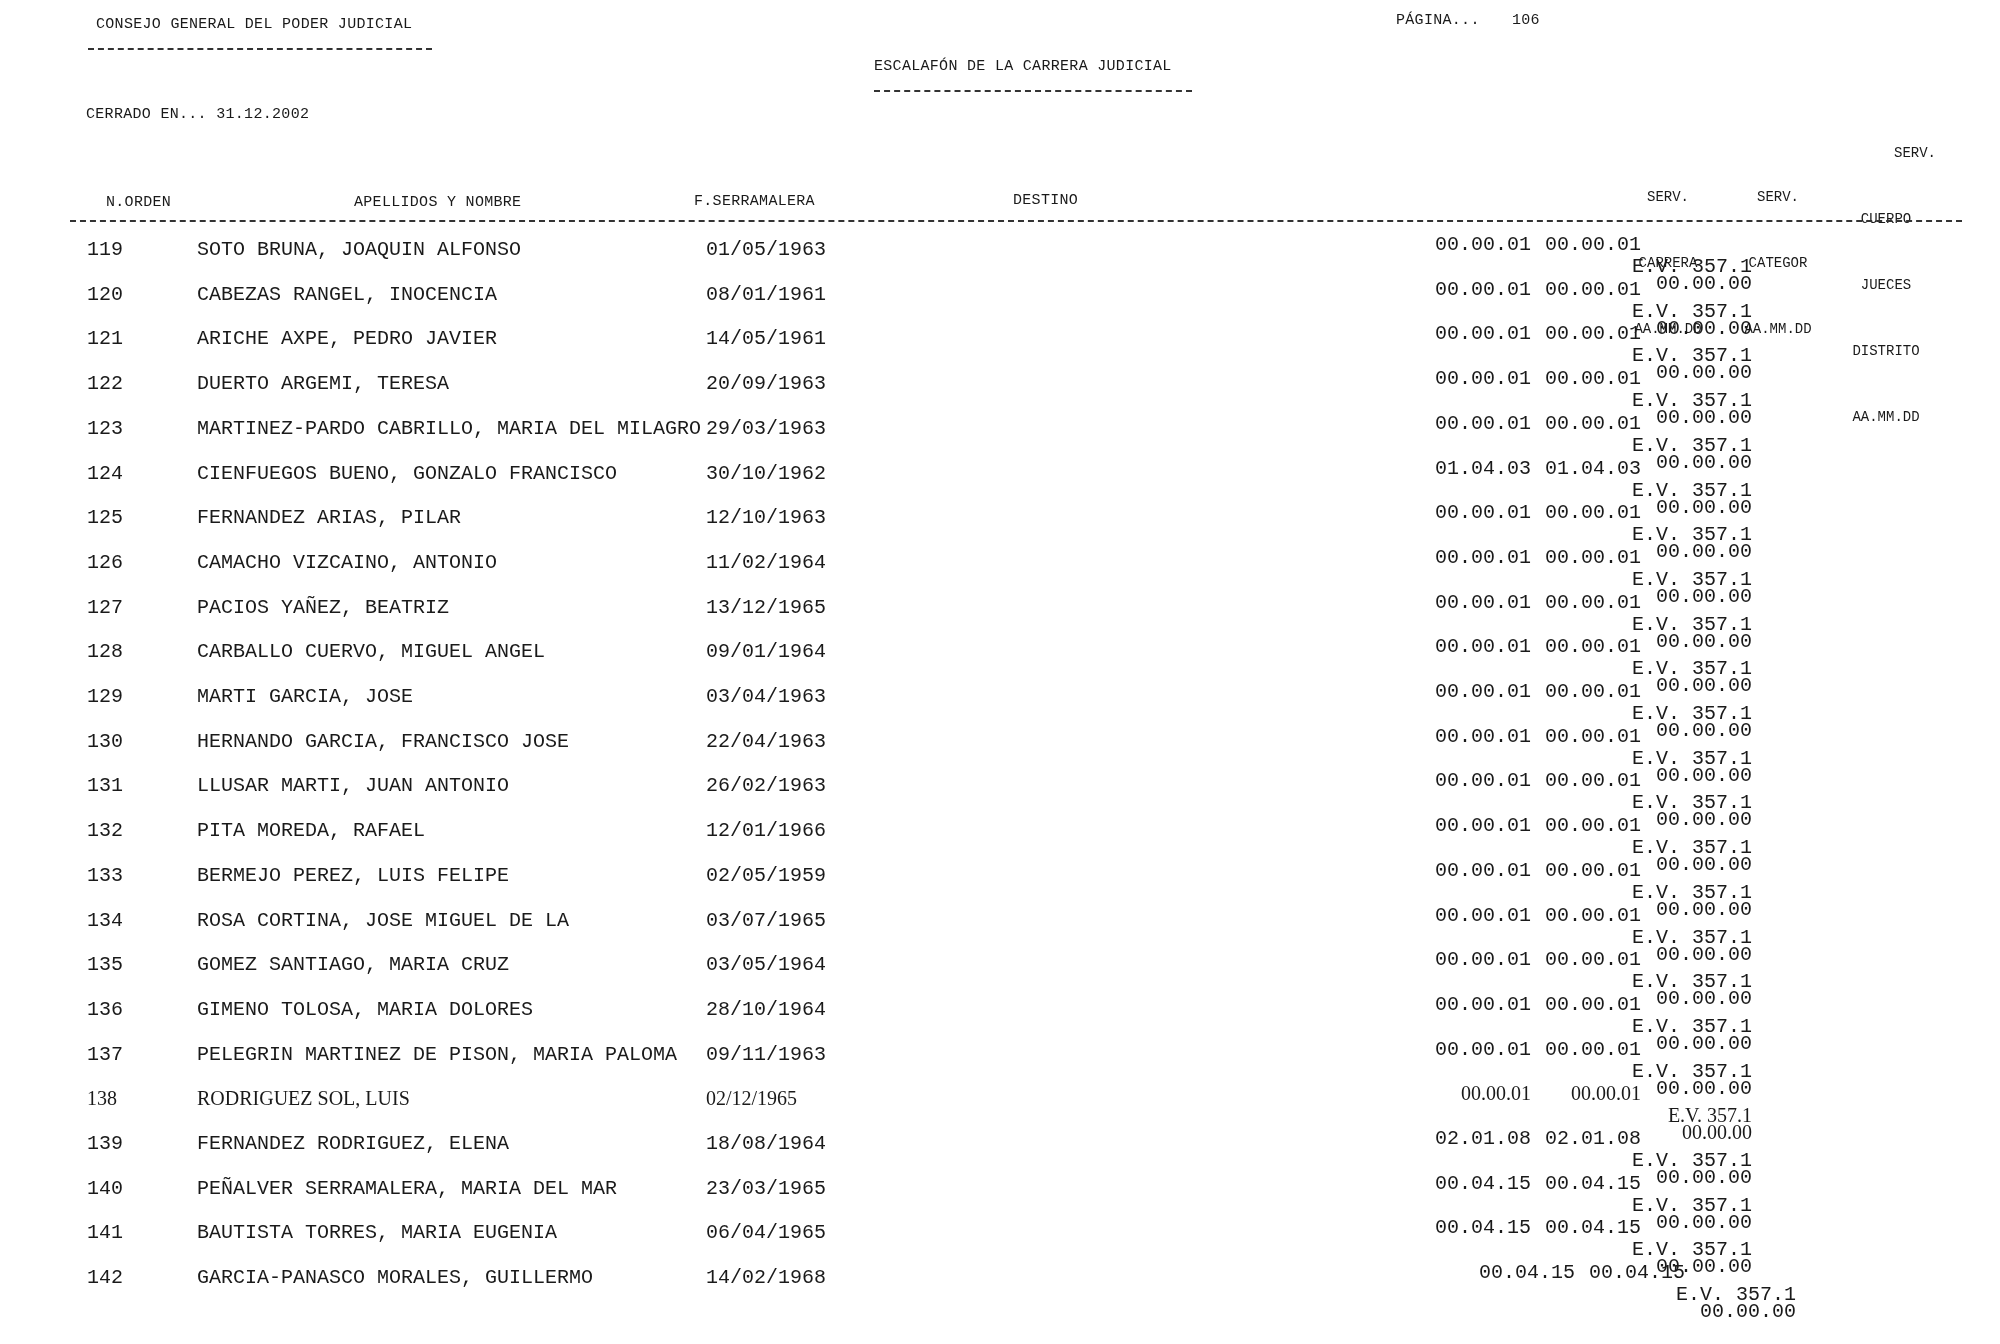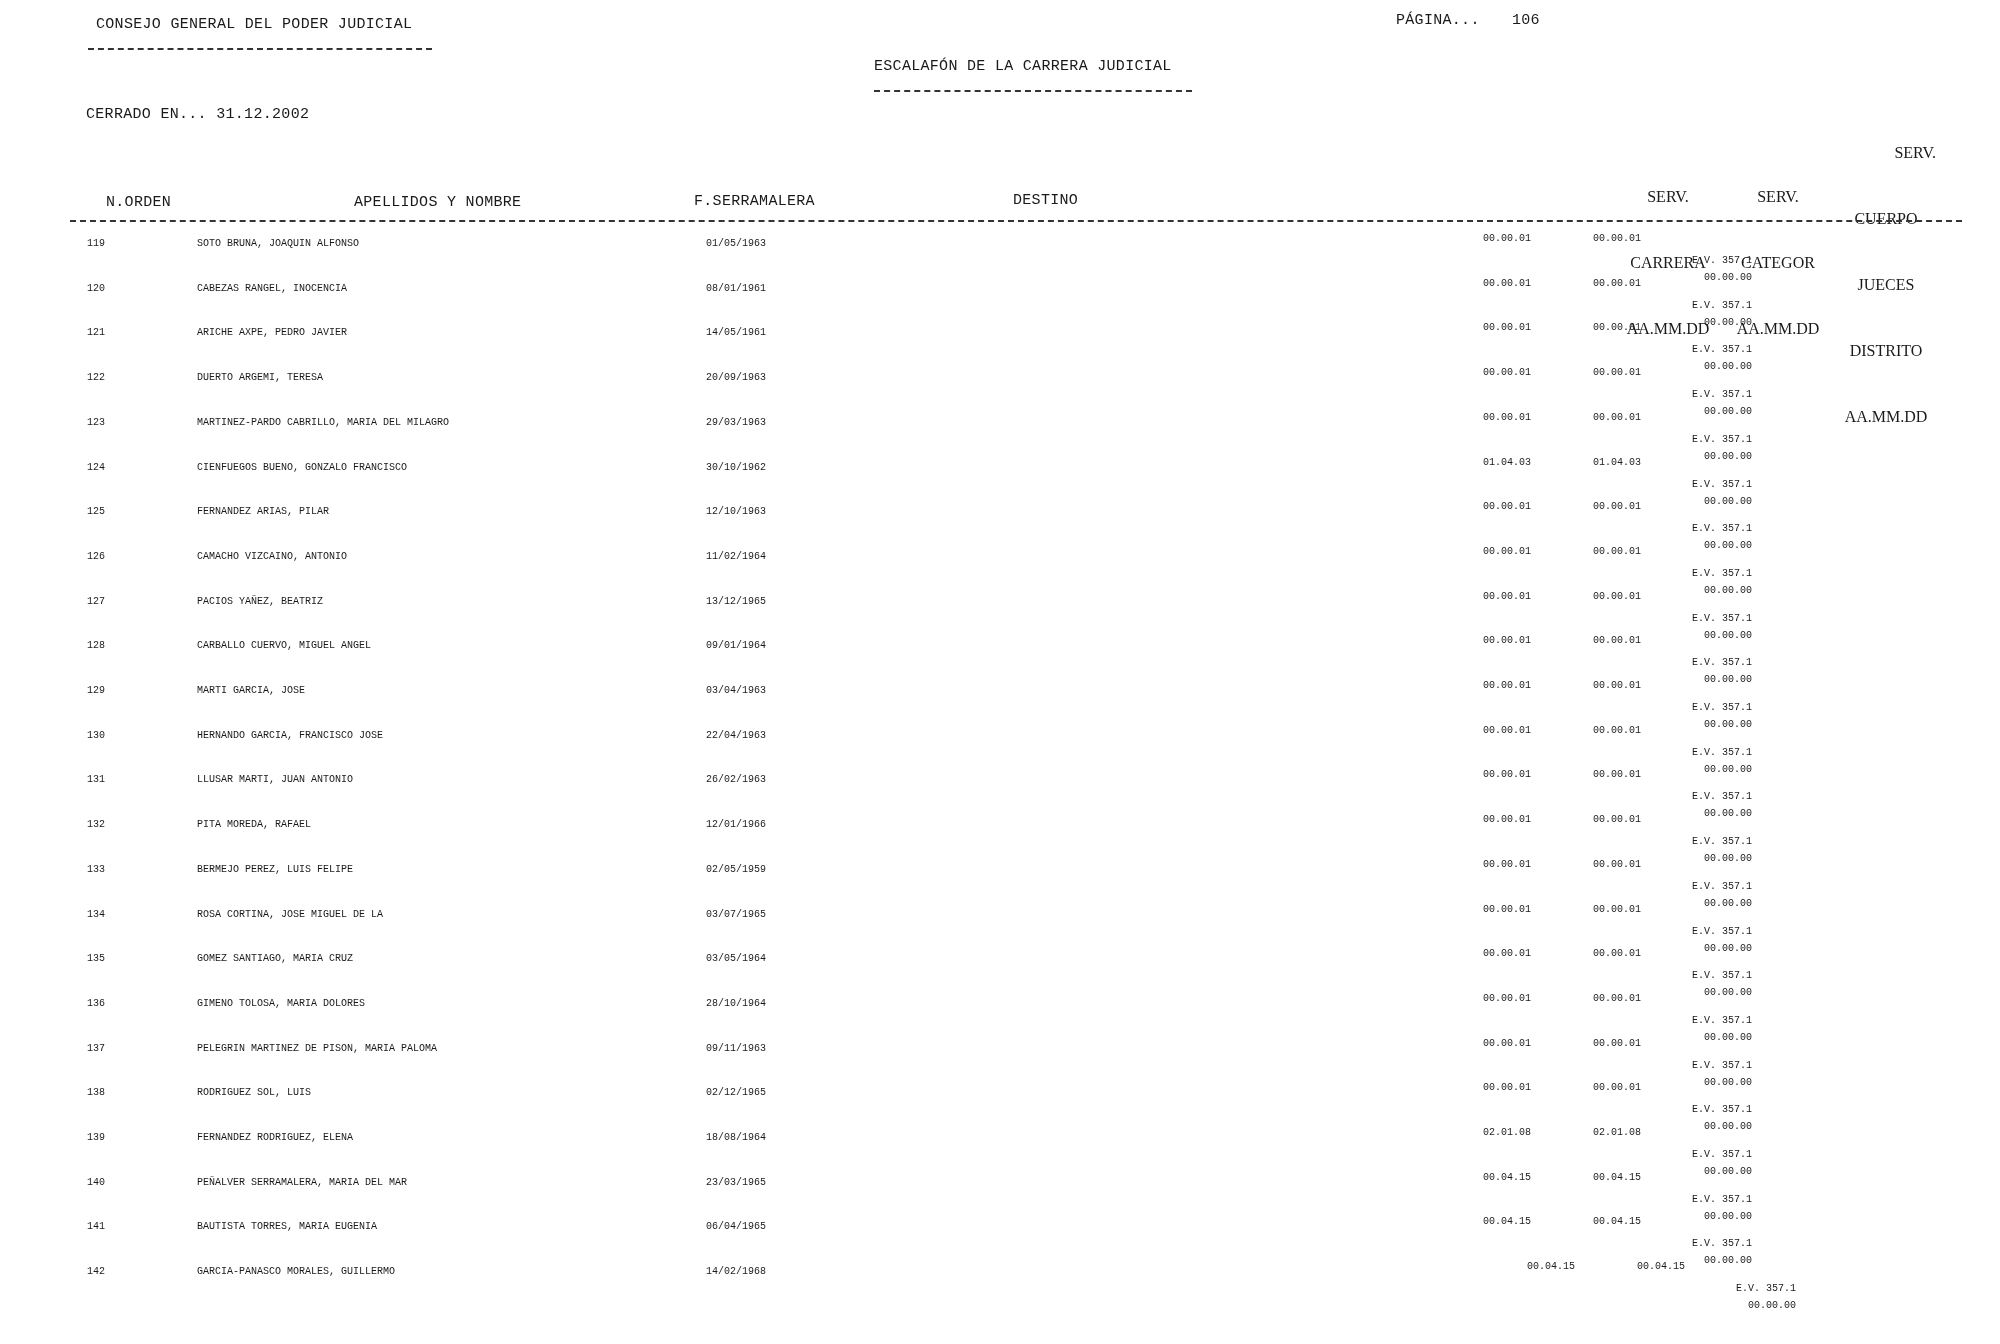--- a/index.html
+++ b/index.html
@@ -4,30 +4,30 @@
 <style>
   html, body { margin: 0; padding: 0; background: #ffffff; }
   body {
     width: 2000px; height: 1344px; position: relative; overflow: hidden;
     font-family: "Liberation Mono", "DejaVu Sans Mono", monospace;
     color: #1a1a1a;
   }
   .abs { position: absolute; white-space: pre; }
   .hdr { font-size: 15px; letter-spacing: 0.3px; }
   .dash { position: absolute; height: 0; border-top: 2px dashed #333; }
-  .row { position: absolute; left: 0; width: 1824px; height: 44px; font-size: 10px; }
+  .row { position: absolute; left: 0; width: 1824px; height: 44px; font-size: 20px; }
   .row span { position: absolute; white-space: pre; }
   .c-num { left: 87px; top: 0; }
   .c-name { left: 197px; top: 0; }
   .c-birth { left: 706px; top: 0; }
   .c-car { right: 293px; top: -5px; }
   .c-cat { right: 183px; top: -5px; }
   .c-jue { right: 72px; top: -5px; margin-top: 39px; }
   .c-note { right: 72px; top: 17px; }
-  .colh { font-size: 16px; text-align: center; line-height: 22px; font-family: Liberation Serif, serif; }
+  .colh { font-size: 14px; text-align: center; line-height: 22px; }
 </style>
 </head>
 <body>
 
 <div class="abs hdr" style="left:96px; top:16px;">CONSEJO GENERAL DEL PODER JUDICIAL</div>
 <div class="dash" style="left:88px; top:48px; width:344px;"></div>
 
 <div class="abs hdr" style="left:1396px; top:12px;">PÁGINA...</div>
 <div class="abs hdr" style="left:1512px; top:12px;">106</div>
 
@@ -226,21 +226,21 @@
     </div>
     <div class="row" style="top: 1042.6px;">
       <span class="c-num">137</span>
       <span class="c-name">PELEGRIN MARTINEZ DE PISON, MARIA PALOMA</span>
       <span class="c-birth">09/11/1963</span>
       <span class="c-car">00.00.01</span>
       <span class="c-cat">00.00.01</span>
       <span class="c-jue">00.00.00</span>
       <span class="c-note">E.V. 357.1</span>
     </div>
-    <div class="row" style="top: 1087.3px;">
+    <div class="row" style="top: 1087.3px; font-family: Liberation Serif, serif;">
       <span class="c-num">138</span>
       <span class="c-name">RODRIGUEZ SOL, LUIS</span>
       <span class="c-birth">02/12/1965</span>
       <span class="c-car">00.00.01</span>
       <span class="c-cat">00.00.01</span>
       <span class="c-jue">00.00.00</span>
       <span class="c-note">E.V. 357.1</span>
     </div>
     <div class="row" style="top: 1132px;">
       <span class="c-num">139</span>

